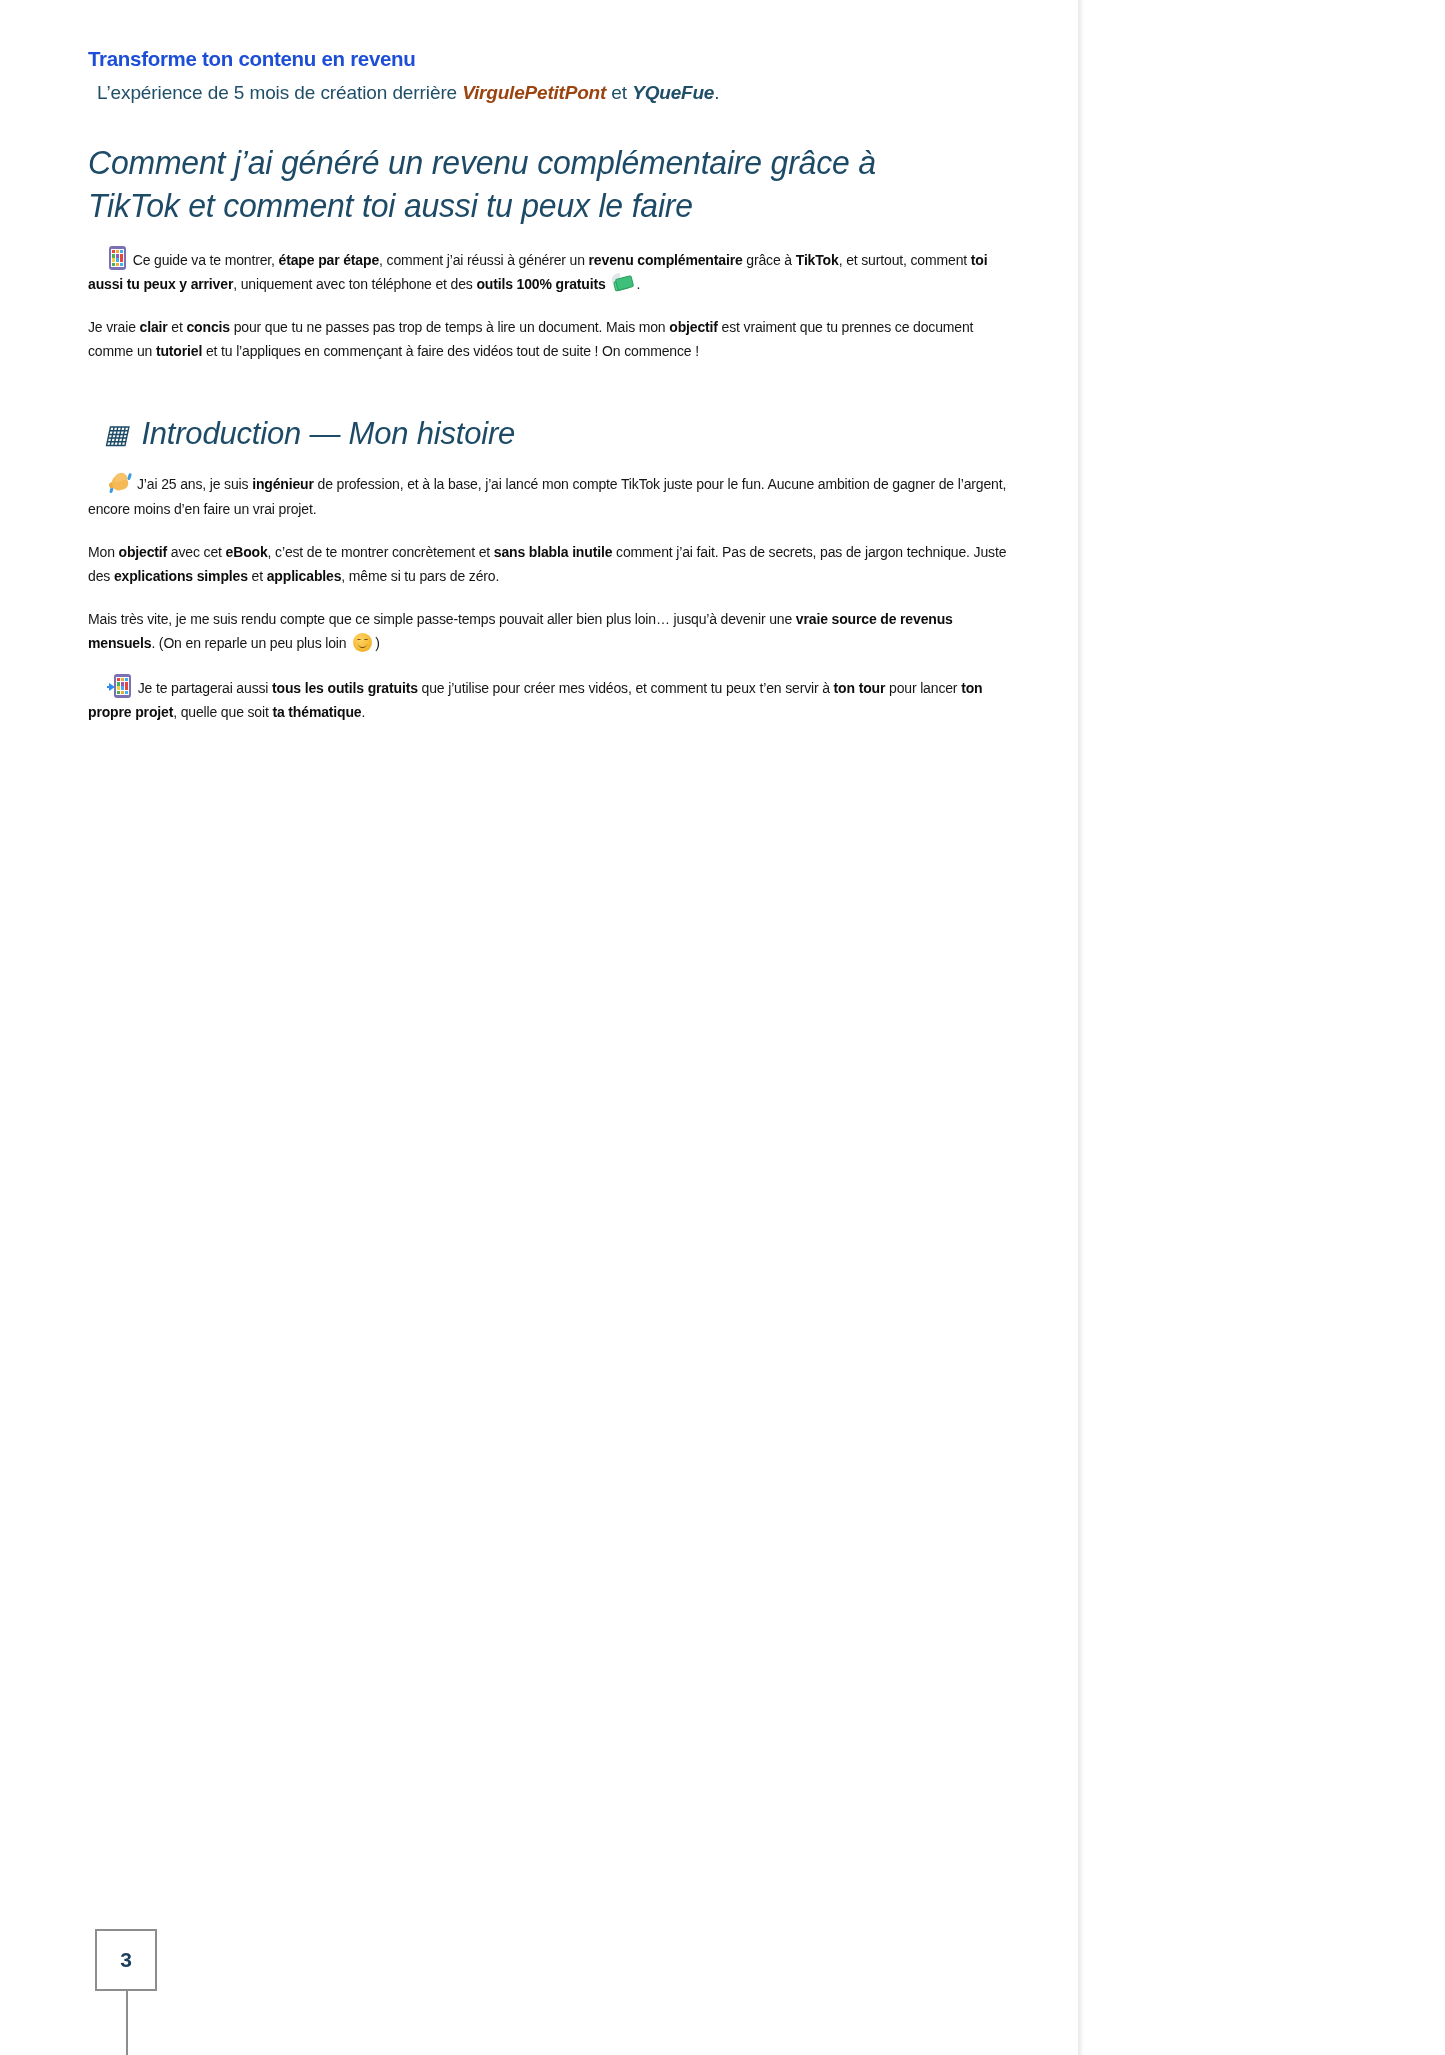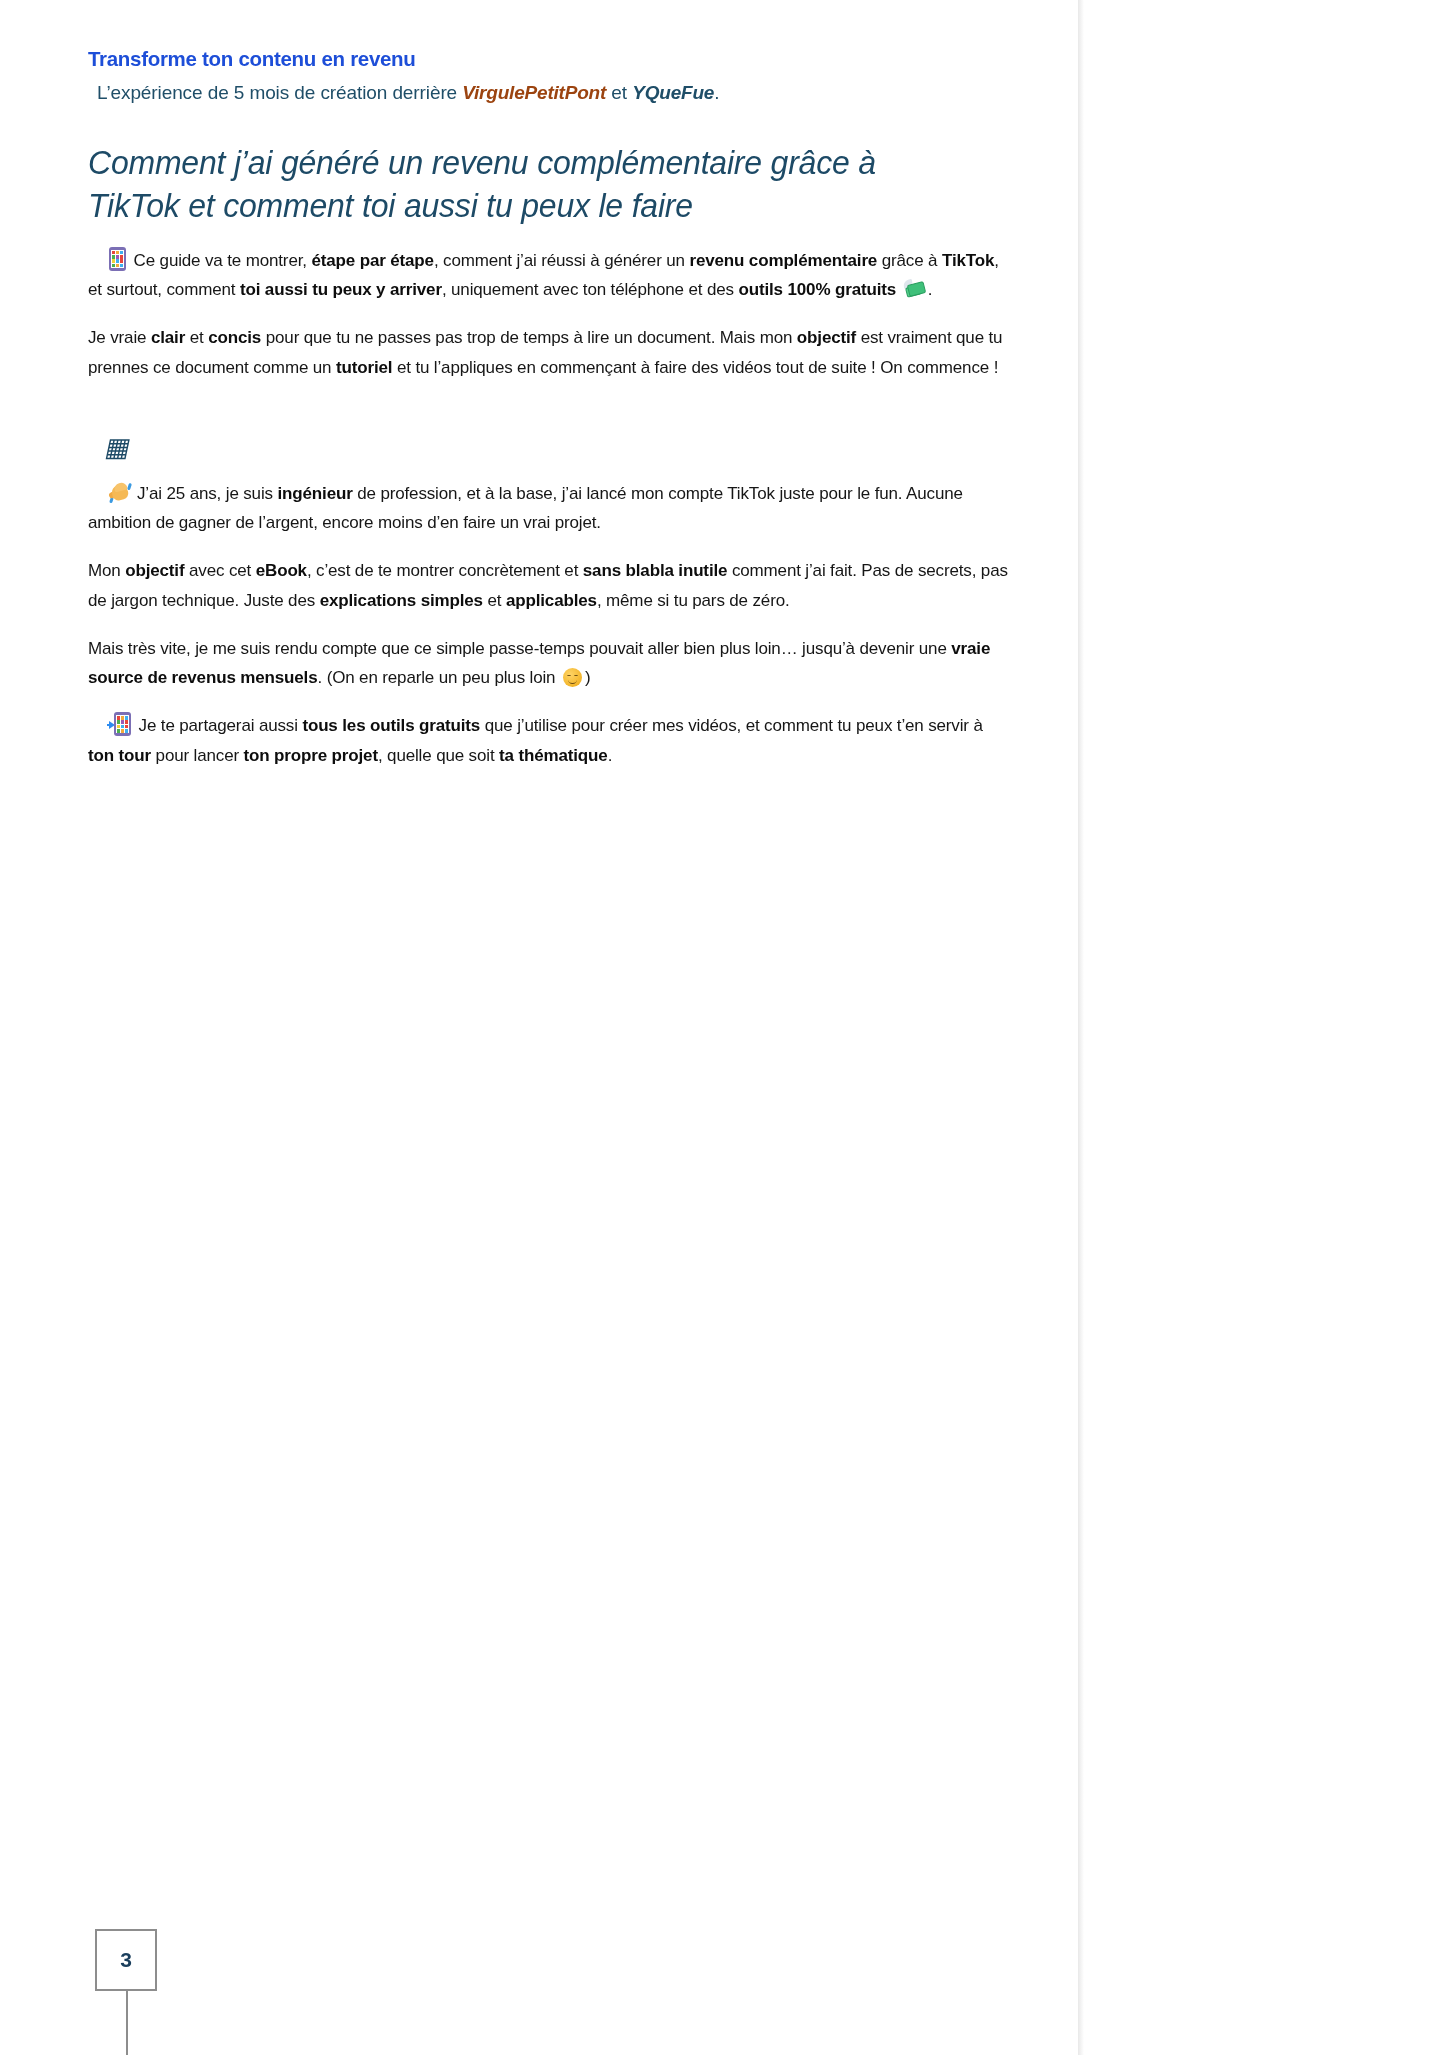--- a/index.html
+++ b/index.html
@@ -104,21 +104,21 @@
     font-style: normal;
     font-size: 26px;
     color: #1d4a66;
     line-height: 1;
     display: inline-block;
     transform: skewX(-12deg);
   }
 
   
   p.body {
-    font-size: 17px;
+    font-size: 14px;
     line-height: 1.72;
     color: #161616;
     margin: 19px 9px 0 0;
     letter-spacing: -0.15px;
     text-align: left;
   }
   p.body.indented { text-indent: 20px; }
   p.body b { font-weight: bold; color: #0d0d0d; }
 
   
@@ -329,20 +329,21 @@
           <i style="background:#e8453c"></i>
           <i style="background:#4caf50"></i>
           <i style="background:#f2a93b"></i>
           <i style="background:#3fb0ef"></i>
         </i></span> <span>Ce guide va te montrer, </span><b>étape par étape</b><span>, comment j’ai réussi à générer un </span><b>revenu complémentaire</b><span> grâce à </span><b>TikTok</b><span>, et surtout, comment </span><b>toi aussi tu peux y arriver</b><span>, uniquement avec ton téléphone et des </span><b>outils 100% gratuits</b> <span class="emoji-money"><i class="wing"></i><i class="bill2"></i><i class="bill"></i></span><span>.</span></p>
 
   <p class="body"><span>Je vraie </span><b>clair</b><span> et </span><b>concis</b><span> pour que tu ne passes pas trop de temps à lire un document. Mais mon </span><b>objectif</b><span> est vraiment que tu prennes ce document comme un </span><b>tutoriel</b><span> et tu l’appliques en commençant à faire des vidéos tout de suite ! On commence !</span></p>
 
   <h2 class="h-sec">
       <span class="flag-glyph">▦</span>
+      <span>Introduction — Mon histoire</span>
     </h2>
 
   <p class="body indented"><span class="emoji-wave"><i class="motion1"></i><i class="motion2"></i><i class="thumb"></i><i class="palm"></i><i class="fingers"></i></span><span>J’ai 25 ans, je suis </span><b>ingénieur</b><span> de profession, et à la base, j’ai lancé mon compte TikTok juste pour le fun. Aucune ambition de gagner de l’argent, encore moins d’en faire un vrai projet.</span></p>
 
   <p class="body"><span>Mon </span><b>objectif</b><span> avec cet </span><b>eBook</b><span>, c’est de te montrer concrètement et </span><b>sans blabla inutile</b><span> comment j’ai fait. Pas de secrets, pas de jargon technique. Juste des </span><b>explications simples</b><span> et </span><b>applicables</b><span>, même si tu pars de zéro.</span></p>
 
   <p class="body"><span>Mais très vite, je me suis rendu compte que ce simple passe-temps pouvait aller bien plus loin… jusqu’à devenir une </span><b>vraie source de revenus mensuels</b><span>. (On en reparle un peu plus loin </span><span class="emoji-smile"><i class="face"></i><i class="eye-l"></i><i class="eye-r"></i><i class="mouth"></i></span><span>)</span></p>
 
   <p class="body indented"><span class="emoji-phone-arrow"><i class="arrow-tail"></i><i class="arrow"></i><i class="body-el"></i><i class="screen">
           <i style="background:#e8453c"></i>

